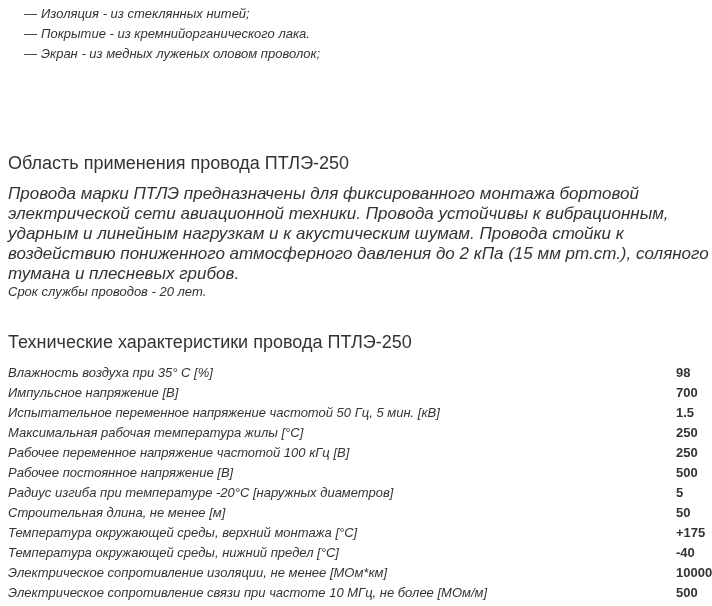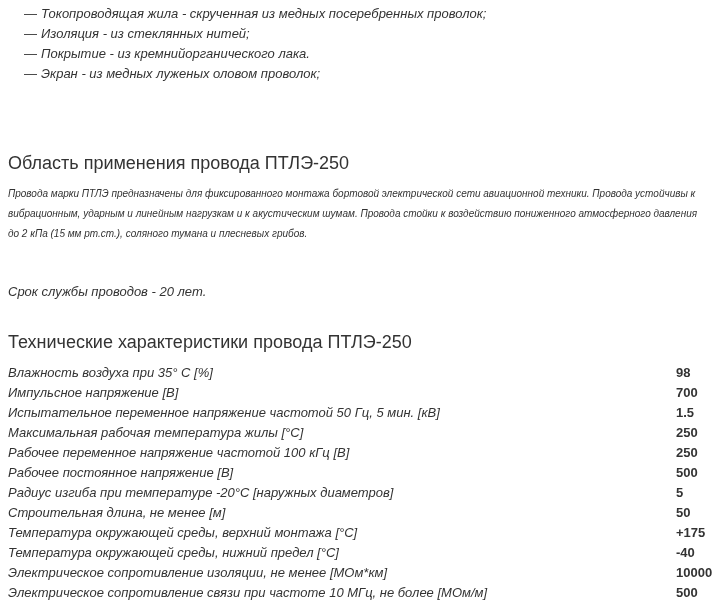--- a/index.html
+++ b/index.html
@@ -53,21 +53,21 @@
     }
     #title-application { top: 151px; }
     #title-specs { top: 330px; }
 
     .app-paragraph {
       position: absolute;
       left: 8px;
       top: 184px;
       width: 702px;
       margin: 0;
-      font-size: 10px;
+      font-size: 17px;
       font-style: italic;
       line-height: 20px;
       color: #333333;
     }
     .service-life {
       position: absolute;
       left: 8px;
       top: 282px;
       margin: 0;
       font-size: 13px;
@@ -100,21 +100,20 @@
       width: 80px;
       color: #333333;
     }
   </style>
 </head>
 <body>
 
 <div class="page">
 
   <ul class="construction-list">
-    <li><span class="dash">—</span><span>Токопроводящая жила - скрученная из медных посеребренных проволок;</span></li>
     <li><span class="dash">—</span><span>Изоляция - из стеклянных нитей;</span></li>
     <li><span class="dash">—</span><span>Покрытие - из кремнийорганического лака.</span></li>
     <li><span class="dash">—</span><span>Экран - из медных луженых оловом проволок;</span></li>
   </ul>
 
   <h2 id="title-application" class="section-title">Область применения провода ПТЛЭ-250</h2>
 
   <p class="app-paragraph">Провода марки ПТЛЭ предназначены для фиксированного монтажа бортовой электрической сети авиационной техники. Провода устойчивы к вибрационным, ударным и линейным нагрузкам и к акустическим шумам. Провода стойки к воздействию пониженного атмосферного давления до 2 кПа (15 мм рт.ст.), соляного тумана и плесневых грибов.</p>
 
   <p class="service-life">Срок службы проводов - 20 лет.</p>

